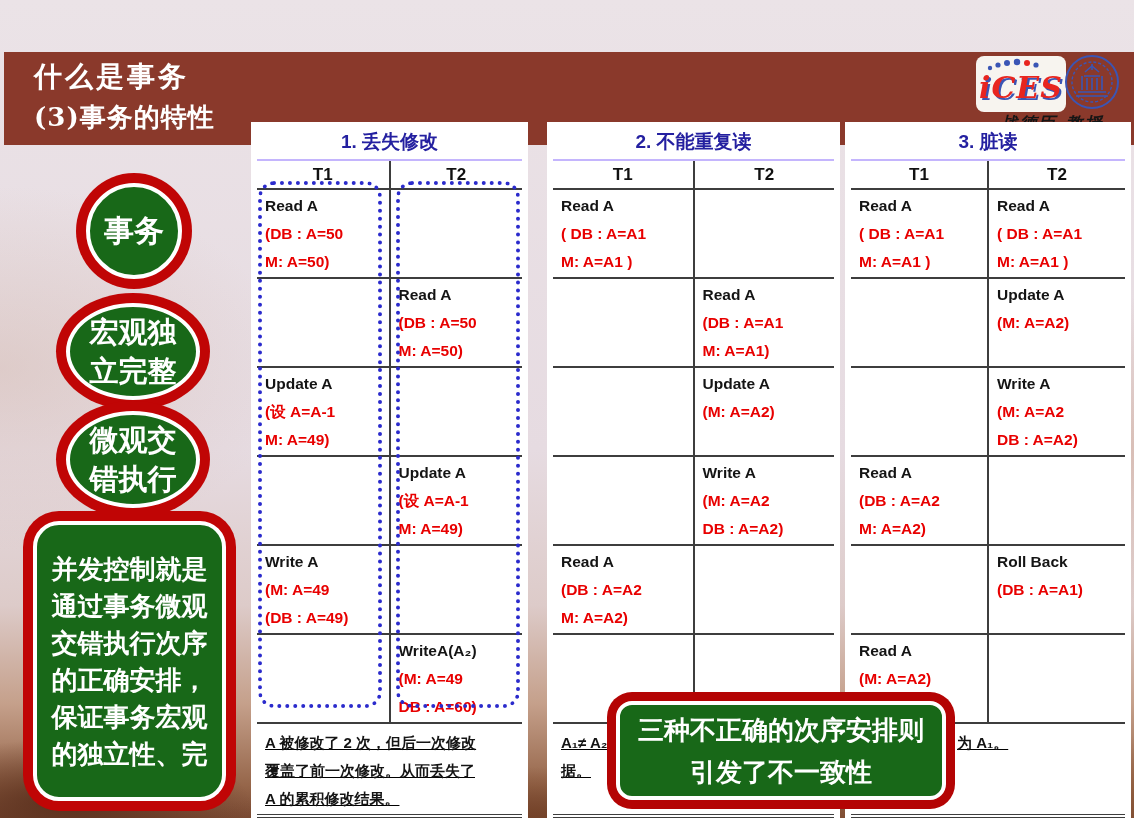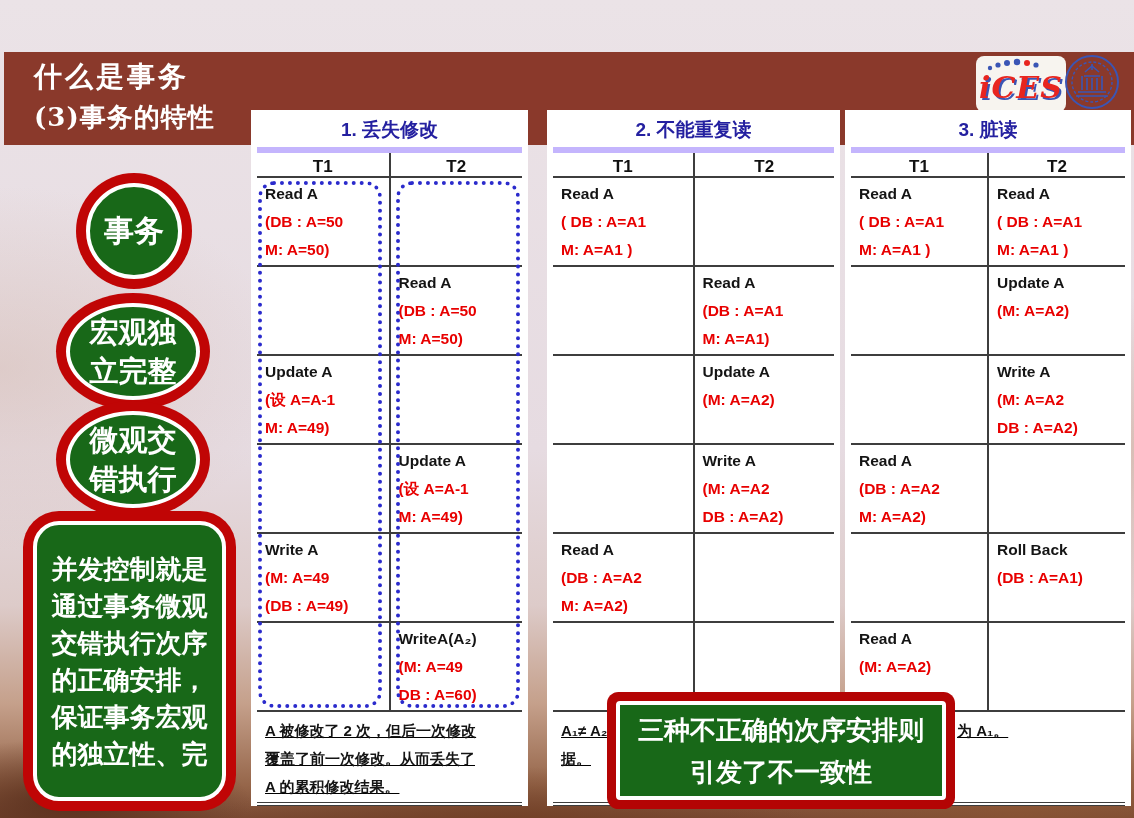--- a/index.html
+++ b/index.html
@@ -56,50 +56,50 @@
   .badge-circle{ left:86px; top:183px; width:96px; height:96px; border-radius:50%; font-size:30px; }
   .badge-oval-1{ left:66px; top:303px; width:134px; height:97px; border-radius:50%; font-size:29px; line-height:39px; }
   .badge-oval-2{ left:66px; top:411px; width:134px; height:97px; border-radius:50%; font-size:29px; line-height:39px; }
   .note-box{
     left:33px; top:521px; width:193px; height:280px; border-radius:26px;
     font-size:26px; line-height:37px; padding-top:2px;
   }
 
   
   .panel{
-    position:absolute; top:110px; height:696px; background:#fff;
+    position:absolute; top:122px; height:696px; background:#fff;
     display:flex; flex-direction:column; padding:4px 6px 0; z-index:1;
   }
   .panel-0{ left:251px; width:277px; }
   .panel-1{ left:547px; width:293px; }
   .panel-2{ left:845px; width:286px; }
 
   .tx-title{ color:#2420a0; font-size:19px; font-weight:bold; text-align:center; height:33px; line-height:31px; }
-  .tx-head{ display:flex; height:31px; border-top:6px solid #c4b5fd; border-bottom:2px solid #3d3d3d; }
+  .tx-head{ display:flex; height:31px; border-top:2px solid #c4b5fd; border-bottom:2px solid #3d3d3d; }
   .tx-hcell{ flex:1; text-align:center; font-weight:bold; font-size:17px; line-height:27px; color:#111; }
   .tx-hcell:first-child{ border-right:2px solid #3d3d3d; }
   .tx-row{ display:flex; height:89px; border-bottom:2px solid #3d3d3d; }
   .tx-cell{ flex:1; padding:2px 2px 0 8px; overflow:hidden; }
   .tx-cell:first-child{ border-right:2px solid #3d3d3d; }
   .tx-line{ font-weight:bold; font-size:15.5px; line-height:28px; white-space:nowrap; }
   .op{ color:#141414; }
   .val{ color:#e80000; }
   .tx-footer{ flex:1; border-bottom:4px double #3d3d3d; padding:5px 4px 0 8px;text-decoration:underline; }
   .tx-fline{ font-weight:bold; font-size:15px; color:#141414; line-height:28px; white-space:nowrap; }
   .panel-2 .tx-footer{ padding-left:106px; }
 
   
   .dotted{ position:absolute; border:4px dotted #2b2bcc; border-radius:16px; z-index:20; }
   .dotted-t1{ left:258px; top:181px; width:124px; height:527px; }
   .dotted-t2{ left:396px; top:181px; width:124px; height:527px; }
 
   
   .callout{
     position:absolute; left:616px; top:701px; width:330px; height:99px; z-index:30;
-    background:#186818; border:4px solid #fff; border-radius:4px;
+    background:#186818; border:4px solid #fff; border-radius:16px;
     box-shadow:0 0 0 9px #b40404;
     color:#fff; font-weight:bold; font-size:26px; text-align:center;
     display:flex; flex-direction:column; justify-content:center; line-height:42px;
   }
 </style>
 </head>
 <body>
 
 <div class="stage">
 

